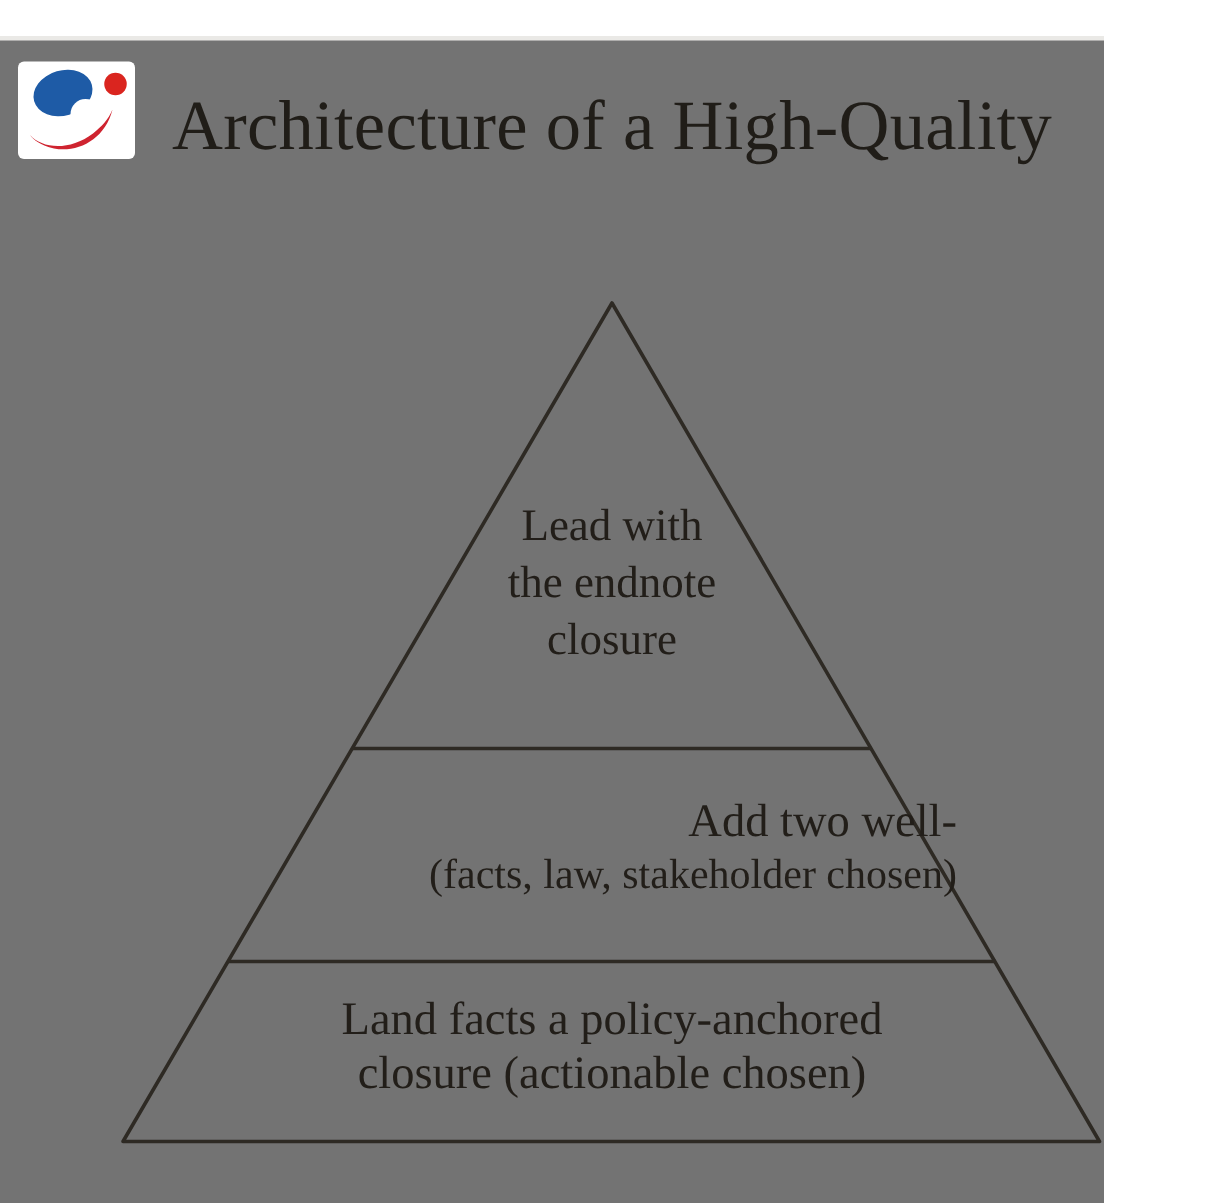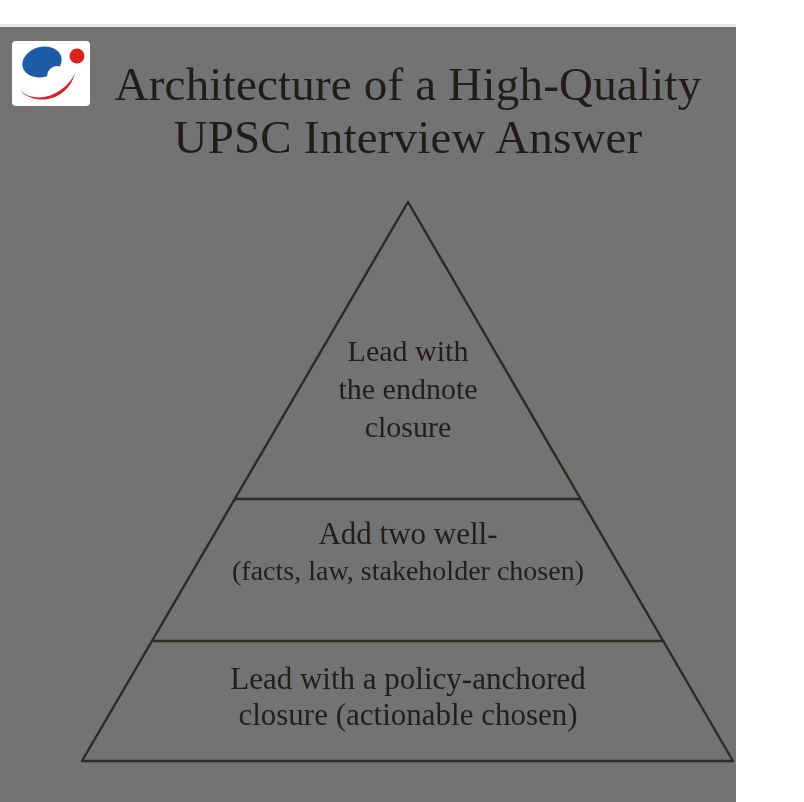--- a/index.html
+++ b/index.html
@@ -72,25 +72,26 @@
     font-family: Liberation Serif, serif;
   }
   .tier-1 {
     top: 308px;
     left: 258px;
     width: 300px;
     font-size: 30px;
     line-height: 38px;
   }
   .tier-2 {
-    top: 491px;
+    top: 504px;
     left: 178px;
     width: 460px;
     font-size: 31px;
     line-height: 37px;
+    text-align: right;
   }
   .tier-3 {
     top: 637px;
     left: 98px;
     width: 620px;
     font-size: 31px;
     line-height: 36px;
   }
   .tier .small {
     font-size: 28px;
@@ -107,40 +108,39 @@
     <svg viewBox="0 0 78 65">
       <ellipse cx="30" cy="21" rx="20" ry="15" transform="rotate(-16 30 21)" fill="#1e5ba6"></ellipse>
       <circle cx="45" cy="35" r="10" fill="#ffffff"></circle>
       <circle cx="65" cy="15" r="7.5" fill="#da251f"></circle>
       <path d="M 8 49 C 16 58, 34 60, 50 48 C 56 43, 60 39, 63 32 C 58 52, 40 61, 24 58 C 15 56, 10 52, 8 49 Z" fill="#cf2430"></path>
     </svg>
   </div>
 
   <h1 class="title">
     <span>Architecture of a High-Quality</span><br>
-    <span>UPSC Interview Answer</span>
   </h1>
 
   <svg class="pyramid-svg" viewBox="0 0 804 802">
     <polygon points="408,178 733,737 82,737" fill="none" stroke="#2e2a24" stroke-width="2.4" stroke-linejoin="round"></polygon>
     <line x1="235" y1="475" x2="581" y2="475" stroke="#2e2a24" stroke-width="2.4"></line>
     <line x1="152" y1="617" x2="664" y2="617" stroke="#2e2a24" stroke-width="2.4"></line>
   </svg>
 
   <div class="tier tier-1">
     <div>Lead with</div>
     <div>the endnote</div>
     <div>closure</div>
   </div>
 
   <div class="tier tier-2">
     <div>Add two well-</div>
     <div class="small">(facts, law, stakeholder chosen)</div>
   </div>
 
   <div class="tier tier-3">
-    <div>Lead with a policy-anchored</div>
+    <div>Land facts a policy-anchored</div>
     <div>closure (actionable chosen)</div>
   </div>
 
   <div class="edge-strip bottom"></div>
 
 </div>
 
 </body></html>

